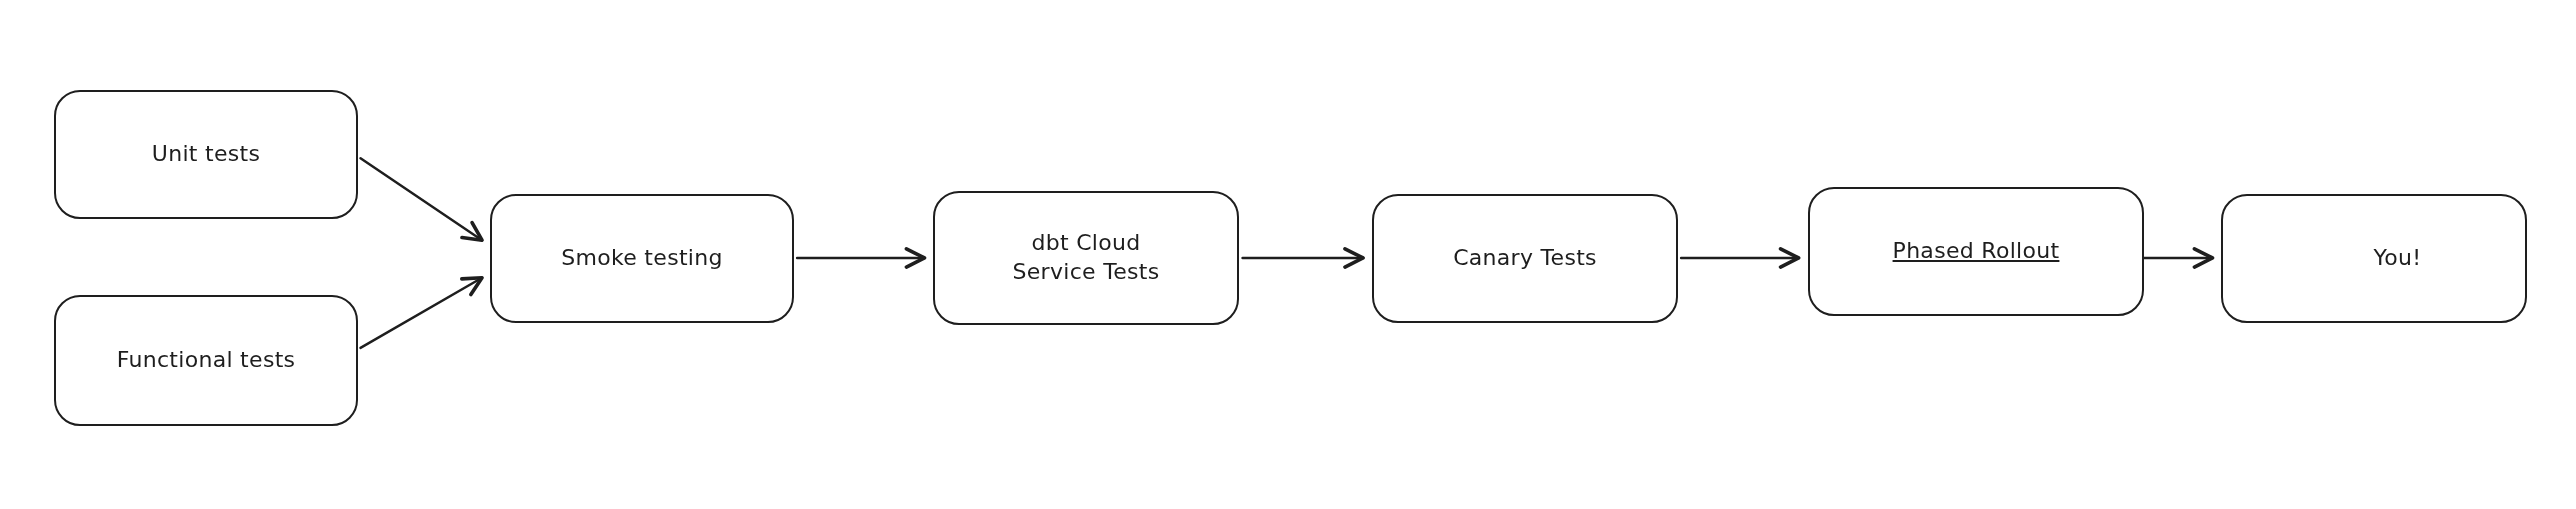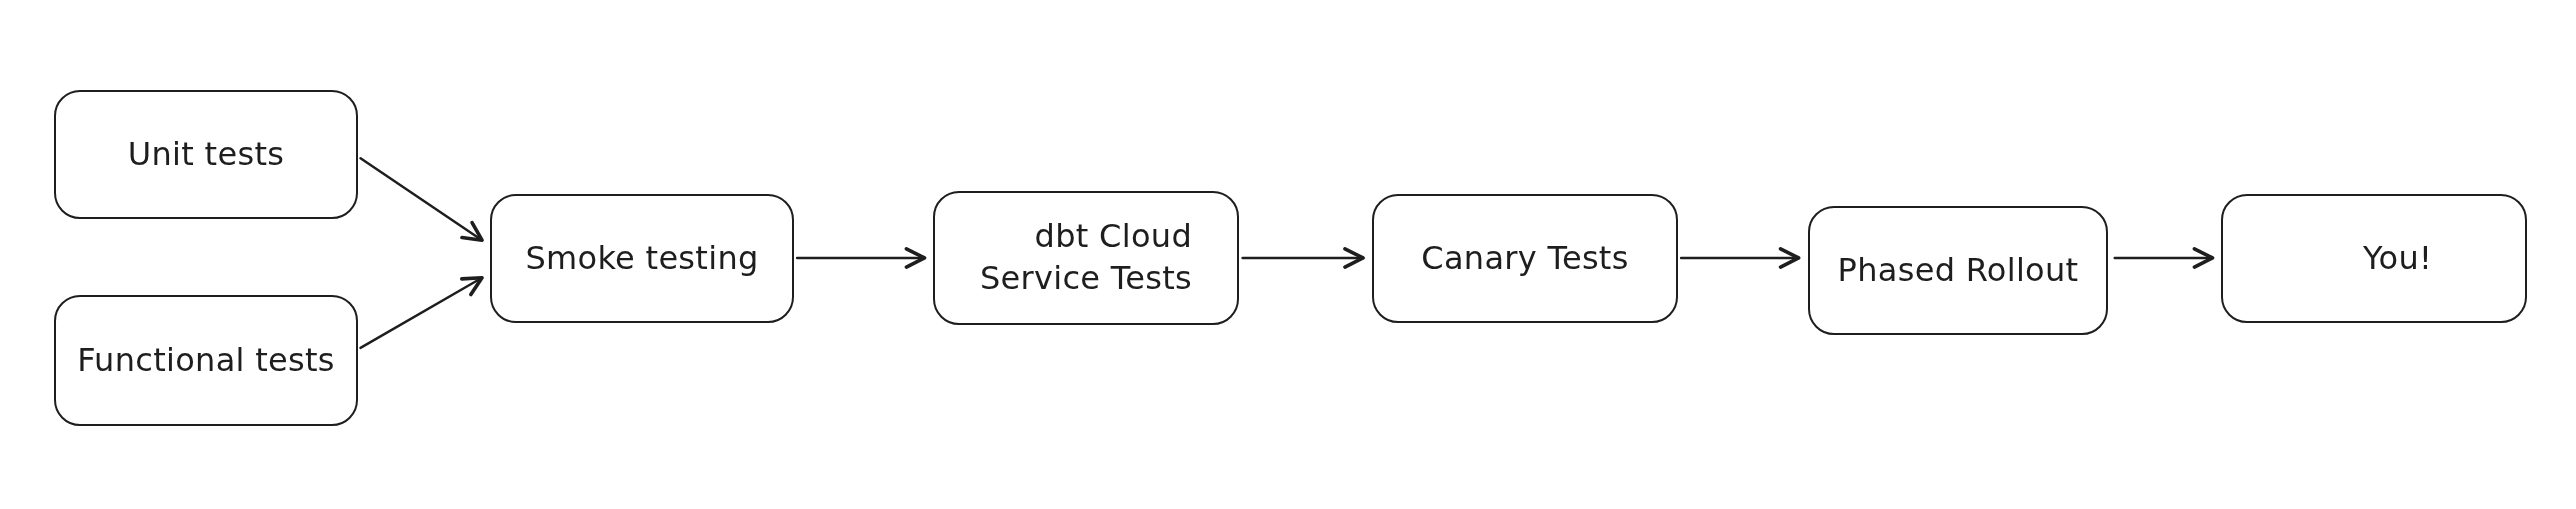--- a/index.html
+++ b/index.html
@@ -28,34 +28,33 @@
     box-sizing: border-box;
     background: #ffffff;
     border: 2.5px solid #1e1e1e;
     border-radius: 26px;
     display: flex;
     align-items: center;
     justify-content: center;
     text-align: center;
   }
   .node .label {
-    font-size: 32px;
+    font-size: 22px;
     line-height: 1.3;
     letter-spacing: 0.3px;
     white-space: pre-line;
     padding: 0 14px;
-    text-align: right;
   }
   
   .node-unit        { left: 54px;   top: 90px;  width: 304px; height: 129px; }
   .node-functional  { left: 54px;   top: 295px; width: 304px; height: 131px; }
   .node-smoke       { left: 490px;  top: 194px; width: 304px; height: 129px; }
   .node-dbt         { left: 933px;  top: 191px; width: 306px; height: 134px; }
   .node-canary      { left: 1372px; top: 194px; width: 306px; height: 129px; }
-  .node-phased      { left: 1808px; top: 206px; width: 300px; height: 129px; }
+  .node-phased      { left: 1808px; top: 187px; width: 336px; height: 129px; text-decoration: underline; }
   .node-you         { left: 2221px; top: 194px; width: 306px; height: 129px; padding-left: 47px; }
   .edge {
     stroke: #1e1e1e;
     stroke-width: 2.5;
     fill: none;
     stroke-linecap: round;
   }
 </style>
 </head>
 <body>

